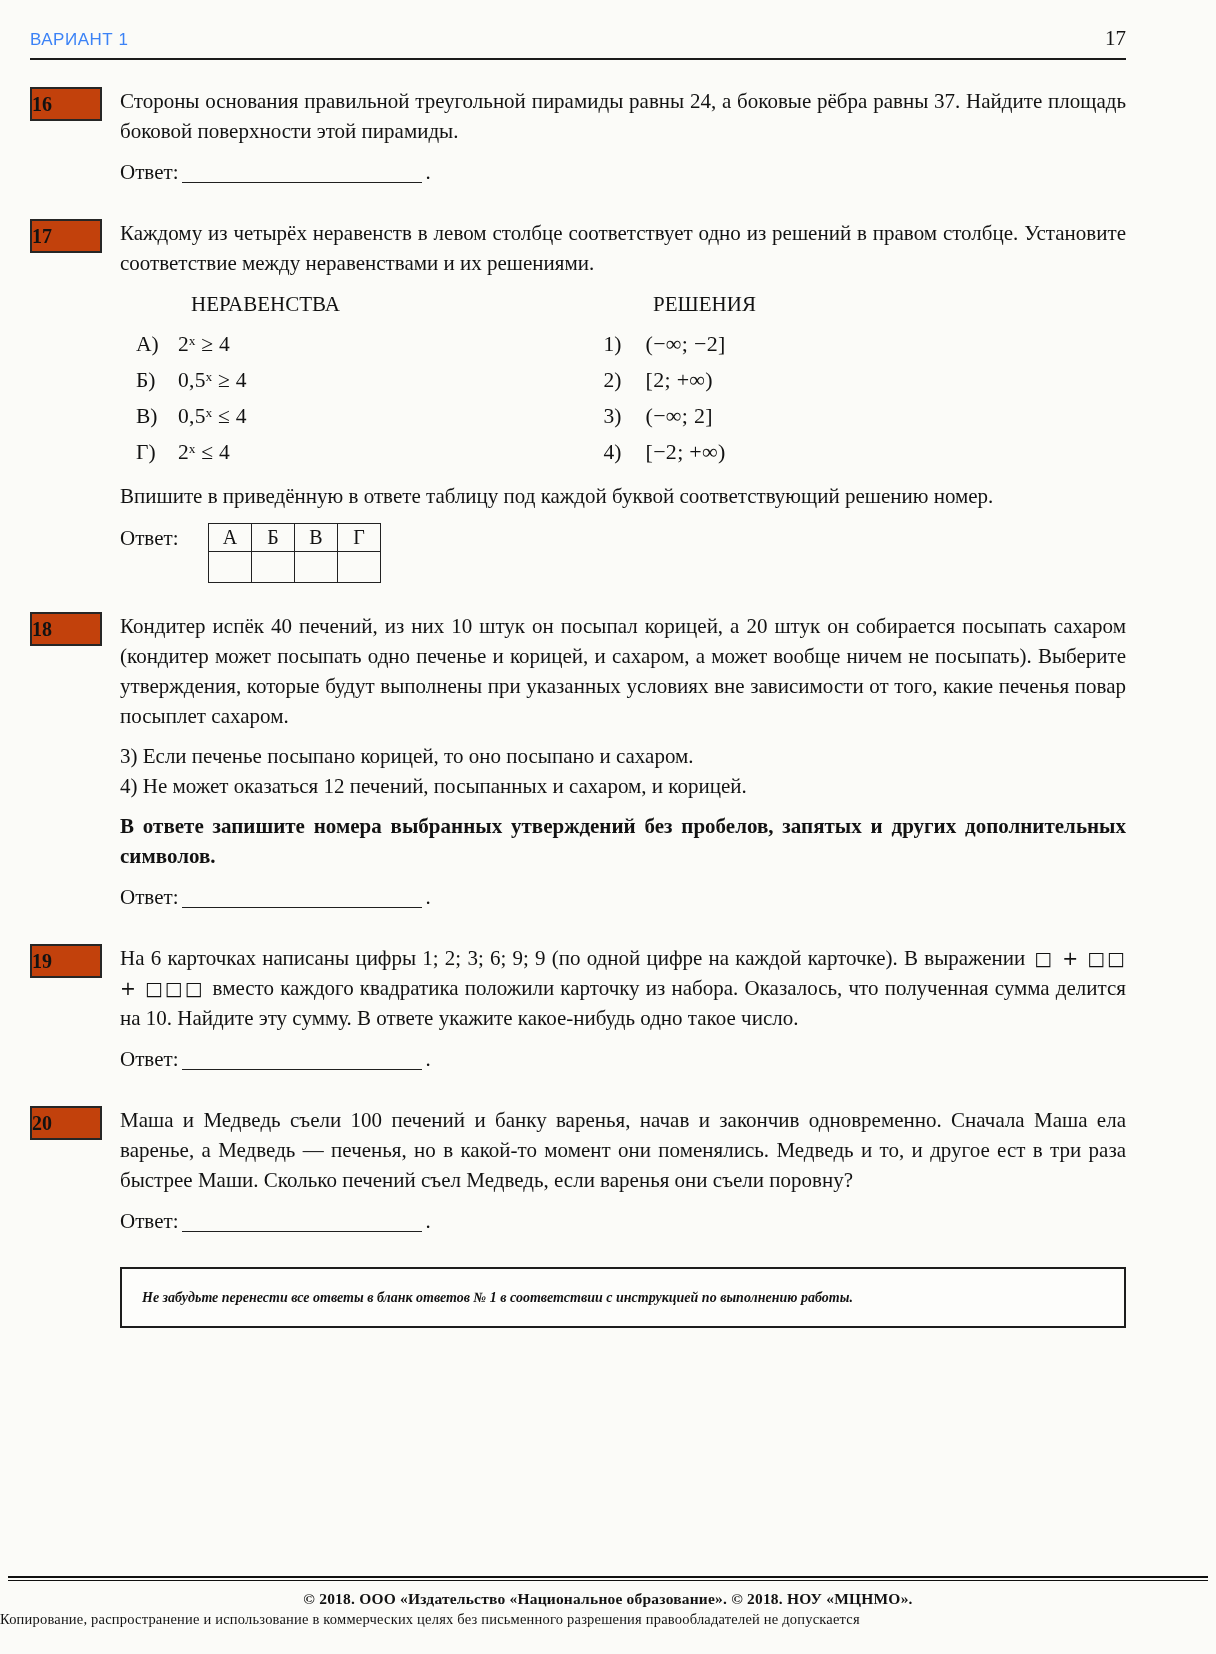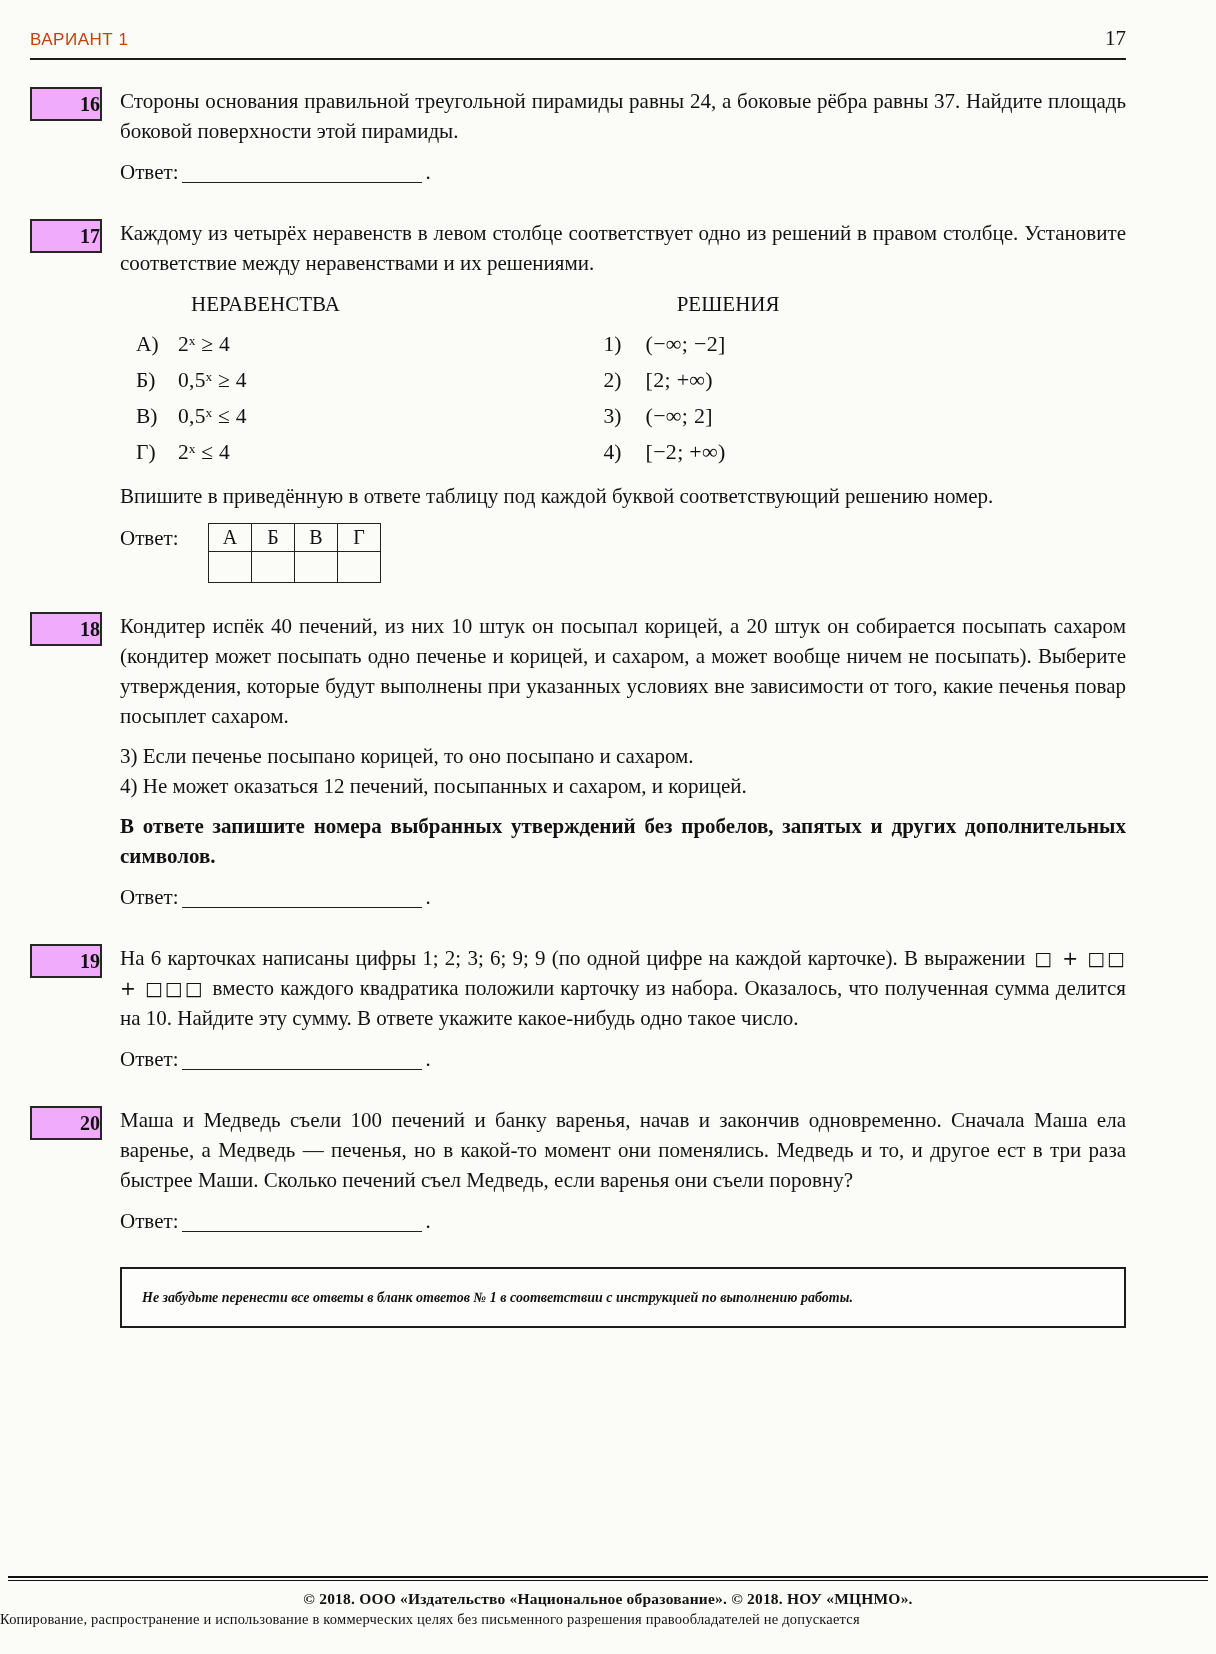--- a/index.html
+++ b/index.html
@@ -4,47 +4,47 @@
 <style>
   * { margin:0; padding:0; box-sizing:border-box; }
   html,body { background:#e9e9e6; }
   body { width:1216px; height:1654px; position:relative; overflow:hidden;
          font-family:"Liberation Serif","DejaVu Serif",serif; color:#121212;
          background:#fbfbf8; }
   .page { padding:26px 90px 0 30px; }
 
   
   .header { display:flex; justify-content:space-between; align-items:baseline; }
-  .variant { font-family:"Liberation Sans","DejaVu Sans",sans-serif; font-size:17px; letter-spacing:.5px; color:#c2410c; }
+  .variant { font-family:"Liberation Sans","DejaVu Sans",sans-serif; font-size:17px; letter-spacing:.5px; color:#3b82f6; }
   .pageno { font-size:21px; }
   .header-rule { border-top:2px solid #1b1b1b; margin-top:7px; margin-bottom:26px; }
 
   
   .problem { display:flex; margin-bottom:28px; }
   .numbox { width:72px; height:34px; border:2px solid #262626; flex-shrink:0;
-            font-size:20px; font-weight:bold; text-align:right; line-height:31px;
-            margin-right:18px; margin-top:1px; background:#f0abfc; }
+            font-size:20px; font-weight:bold; text-align:left; line-height:31px;
+            margin-right:18px; margin-top:1px; background:#c2410c; }
   .pbody { flex:1; min-width:0; }
   .ptext { font-size:21px; line-height:30px; text-align:justify; }
   .gap-top { margin-top:10px;font-weight:bold; }
 
   
   .answer { margin-top:14px; font-size:21px; height:30px; }
   .alabel { margin-right:4px; }
   .ablank { display:inline-block; width:240px; height:20px; vertical-align:-4px;
             border-bottom:1.6px solid #1f1f1f; }
   .adot { margin-left:3px; }
 
   
   .match { display:flex; margin:14px 16px 8px; }
   .mcol-left { width:48%; }
   .mcol-right { width:52%; }
   .mtitle { font-size:21px; margin-bottom:12px; text-align:center; }
   .mtitle.left { width:195px; margin-left:32px; }
-  .mtitle.right { width:150px; margin-left:26px;text-align:right; }
+  .mtitle.right { width:150px; margin-left:26px; }
   .mrow { display:flex; font-size:21.5px; line-height:30px; margin-bottom:6px; }
   .mlabel { width:42px; flex-shrink:0; }
   .mexpr { letter-spacing:.3px; }
   .sol .mexpr { font-size:22px; }
 
   
   .atable-row { display:flex; align-items:flex-start; margin-top:12px; font-size:21px; }
   .atable-row .alabel { padding-top:3px; width:74px; }
   table.ans { border-collapse:collapse; margin-left:10px; }
   table.ans td { border:1.6px solid #222; width:43px; text-align:center;

